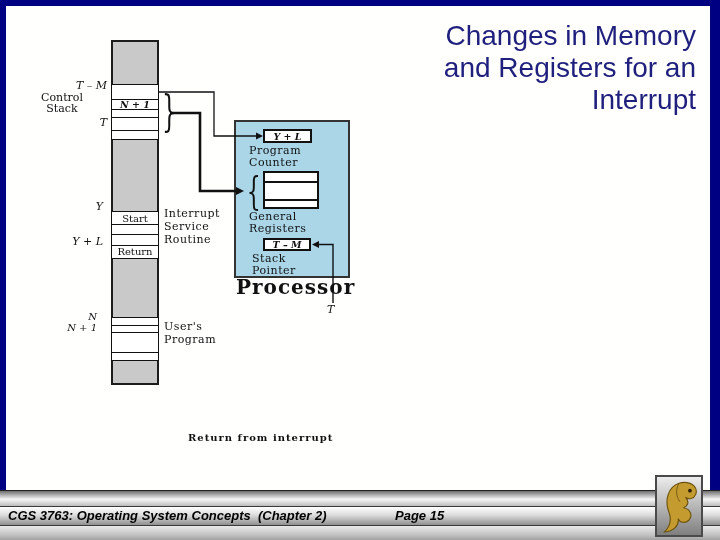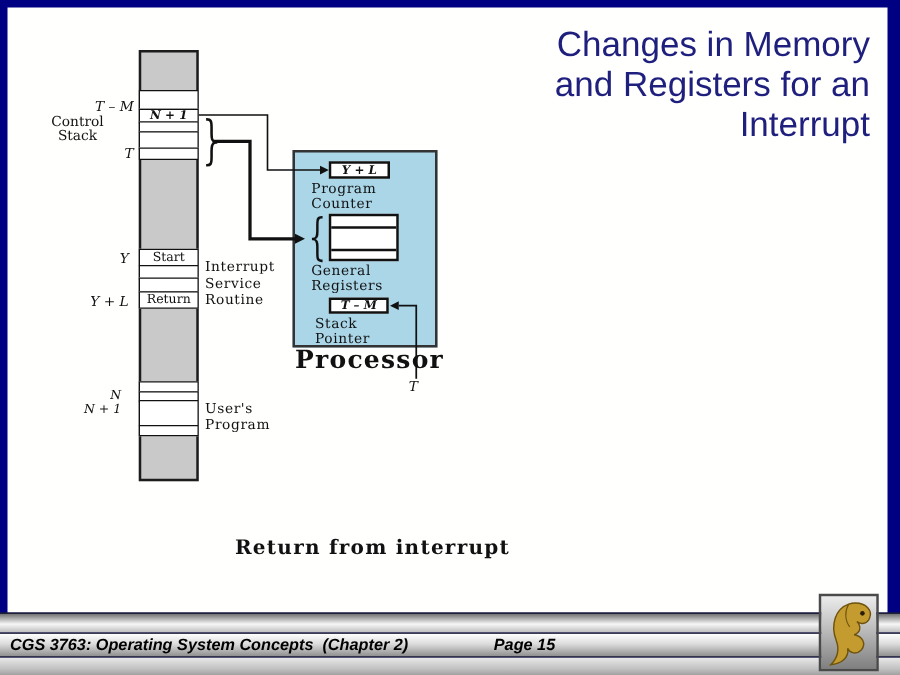--- a/index.html
+++ b/index.html
@@ -17,21 +17,21 @@
   .ra{text-align:right;}
   .bold-cap{font-weight:bold;letter-spacing:1px;}
 
   
   .mem-col{position:absolute;left:111px;top:40px;width:48px;height:345px;
            background:var(--c-memory_gray,#c9c9c9);border:2px solid #1c1c1c;box-sizing:border-box;}
   .cells{position:absolute;left:111px;width:48px;}
   .cell{box-sizing:border-box;width:100%;background:#fff;border:1.5px solid #111;margin-top:-1.5px;
         display:flex;align-items:center;justify-content:center;
         font-family:"DejaVu Serif",serif;font-size:9.5px;color:#111;}
-  .cell:first-child{margin-top:0;}
+  .cell:first-child{margin-top:12px;}
   .cell.val{font-style:italic;font-weight:bold;}
 
   
   .proc{position:absolute;left:234px;top:120px;width:116px;height:158px;
         background:var(--c-processor_fill,#aad6e8);border:2px solid #333;box-sizing:border-box;}
   .regbox{position:absolute;background:#fff;border:2px solid #111;box-sizing:border-box;
           display:flex;align-items:center;justify-content:center;
           font-family:"DejaVu Serif",serif;font-size:9.5px;font-style:italic;font-weight:bold;color:#111;}
   .grline{position:absolute;left:0;width:100%;height:2px;background:#111;}
   .brace{position:absolute;font-family:"DejaVu Serif",serif;color:#111;
@@ -130,21 +130,21 @@
     <div>Registers</div>
   </div>
   <div class="regbox" style="left:263px;top:238px;width:48px;height:13px;">T – M</div>
   <div class="fig lblline" style="left:252px;top:253px;">
     <div>Stack</div>
     <div>Pointer</div>
   </div>
   <div class="fig bold-cap" style="left:236px;top:281px;font-size:20px;">Processor</div>
   <div class="fig it" style="left:327px;top:304px;">T</div>
 
-  <div class="fig bold-cap" style="left:188px;top:432px;font-size:16px;">Return from interrupt</div>
+  <div class="fig bold-cap" style="left:188px;top:432px;font-size:10px;">Return from interrupt</div>
 
   <svg class="overlay" viewBox="0 0 720 540">
     <polyline points="159,92 214,92 214,136 257,136" fill="none" stroke="#111" stroke-width="1.3"></polyline>
     <polygon points="256,132.5 256,139.5 263,136" fill="#111"></polygon>
     <polyline points="170,113 200,113 200,191 237,191" fill="none" stroke="#111" stroke-width="2.6"></polyline>
     <polygon points="236,187 236,195 244,191" fill="#111"></polygon>
     <polyline points="333,303 333,244.5 319,244.5" fill="none" stroke="#111" stroke-width="1.4"></polyline>
     <polygon points="319,241 319,248 312,244.5" fill="#111"></polygon>
   </svg>
 

